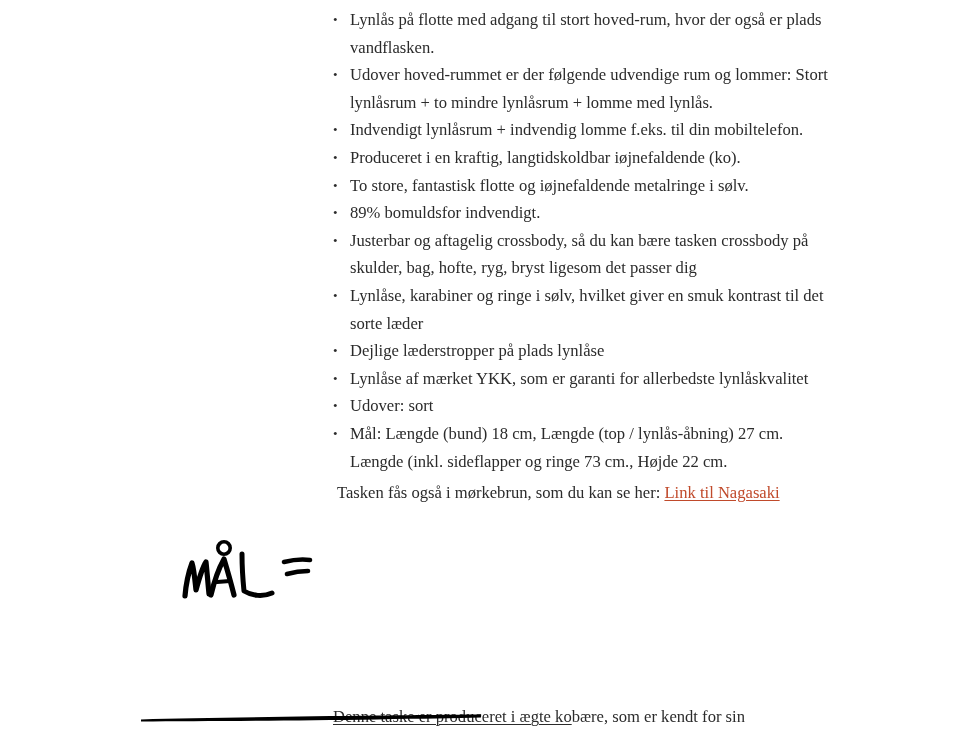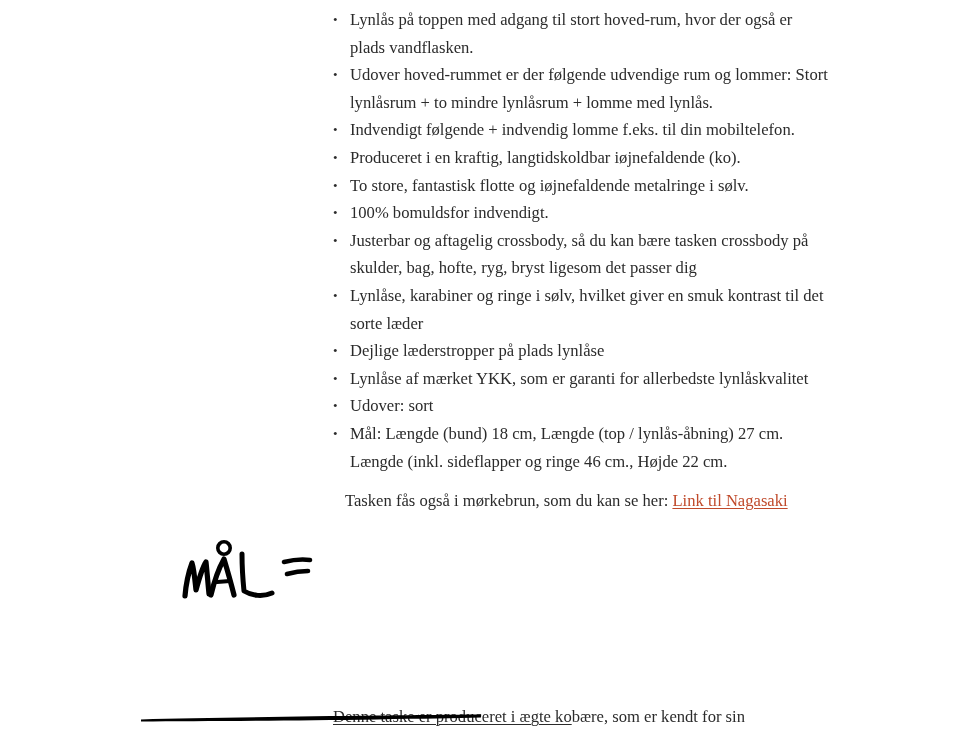--- a/index.html
+++ b/index.html
@@ -55,21 +55,21 @@
     display: block;
     margin-left: -17px;
     padding-left: 17px;
     text-indent: 0;
   }
 
   .para {
     font-size: 16.6px;
     line-height: 27.6px;
     color: #2b2b2b;
-    margin: 12px;
+    margin: 4px;
   }
 
   a.inline-link {
     color: #c04a2b;
     text-decoration: underline;
     text-underline-offset: 2px;
   }
 
   
   #bottom-paragraph {
@@ -112,46 +112,46 @@
 </style>
 </head>
 <body>
 
 <div id="page">
 
   <div id="content-column">
 
     <div class="bullet-item">
       <span class="bullet-glyph">•</span>
-      <span class="bullet-text">Lynlås på toppen med adgang til stort hoved-rum, hvor der også er plads vandflasken.</span>
+      <span class="bullet-text">Lynlås på flotte med adgang til stort hoved-rum, hvor der også er plads vandflasken.</span>
     </div>
 
     <div class="bullet-item">
       <span class="bullet-glyph">•</span>
       <span class="bullet-text">Udover hoved-rummet er der følgende udvendige rum og lommer: Stort lynlåsrum + to mindre lynlåsrum + lomme med lynlås.</span>
     </div>
 
     <div class="bullet-item">
       <span class="bullet-glyph">•</span>
-      <span class="bullet-text">Indvendigt følgende + indvendig lomme f.eks. til din mobiltelefon.</span>
+      <span class="bullet-text">Indvendigt lynlåsrum + indvendig lomme f.eks. til din mobiltelefon.</span>
     </div>
 
     <div class="bullet-item">
       <span class="bullet-glyph">•</span>
       <span class="bullet-text">Produceret i en kraftig, langtidskoldbar iøjnefaldende (ko).</span>
     </div>
 
     <div class="bullet-item">
       <span class="bullet-glyph">•</span>
       <span class="bullet-text">To store, fantastisk flotte og iøjnefaldende metalringe i sølv.</span>
     </div>
 
     <div class="bullet-item">
       <span class="bullet-glyph">•</span>
-      <span class="bullet-text">100% bomuldsfor indvendigt.</span>
+      <span class="bullet-text">89% bomuldsfor indvendigt.</span>
     </div>
 
     <div class="bullet-item">
       <span class="bullet-glyph">•</span>
       <span class="bullet-text">Justerbar og aftagelig crossbody, så du kan bære tasken crossbody på skulder, bag, hofte, ryg, bryst ligesom det passer dig</span>
     </div>
 
     <div class="bullet-item">
       <span class="bullet-glyph">•</span>
       <span class="bullet-text">Lynlåse, karabiner og ringe i sølv, hvilket giver en smuk kontrast til det sorte læder</span>
@@ -167,21 +167,21 @@
       <span class="bullet-text">Lynlåse af mærket YKK, som er garanti for allerbedste lynlåskvalitet</span>
     </div>
 
     <div class="bullet-item">
       <span class="bullet-glyph">•</span>
       <span class="bullet-text">Udover: sort</span>
     </div>
 
     <div class="bullet-item">
       <span class="bullet-glyph">•</span>
-      <span class="bullet-text">Mål: Længde (bund) 18 cm, Længde (top / lynlås-åbning) 27 cm. Længde (inkl. sideflapper og ringe 46 cm., Højde 22 cm.</span>
+      <span class="bullet-text">Mål: Længde (bund) 18 cm, Længde (top / lynlås-åbning) 27 cm. Længde (inkl. sideflapper og ringe 73 cm., Højde 22 cm.</span>
     </div>
 
     <p class="para"><span>Tasken fås også i mørkebrun, som du kan se her: </span><a class="inline-link" href="#">Link til Nagasaki</a></p>
 
   </div>
 
   <div id="bottom-paragraph"><span class="underlined-run">Denne taske er produceret i ægte ko</span><span>bære, som er kendt for sin</span></div>
 
   <div id="handwriting-mal">
     <svg viewBox="0 0 135 68" xmlns="http://www.w3.org/2000/svg">

